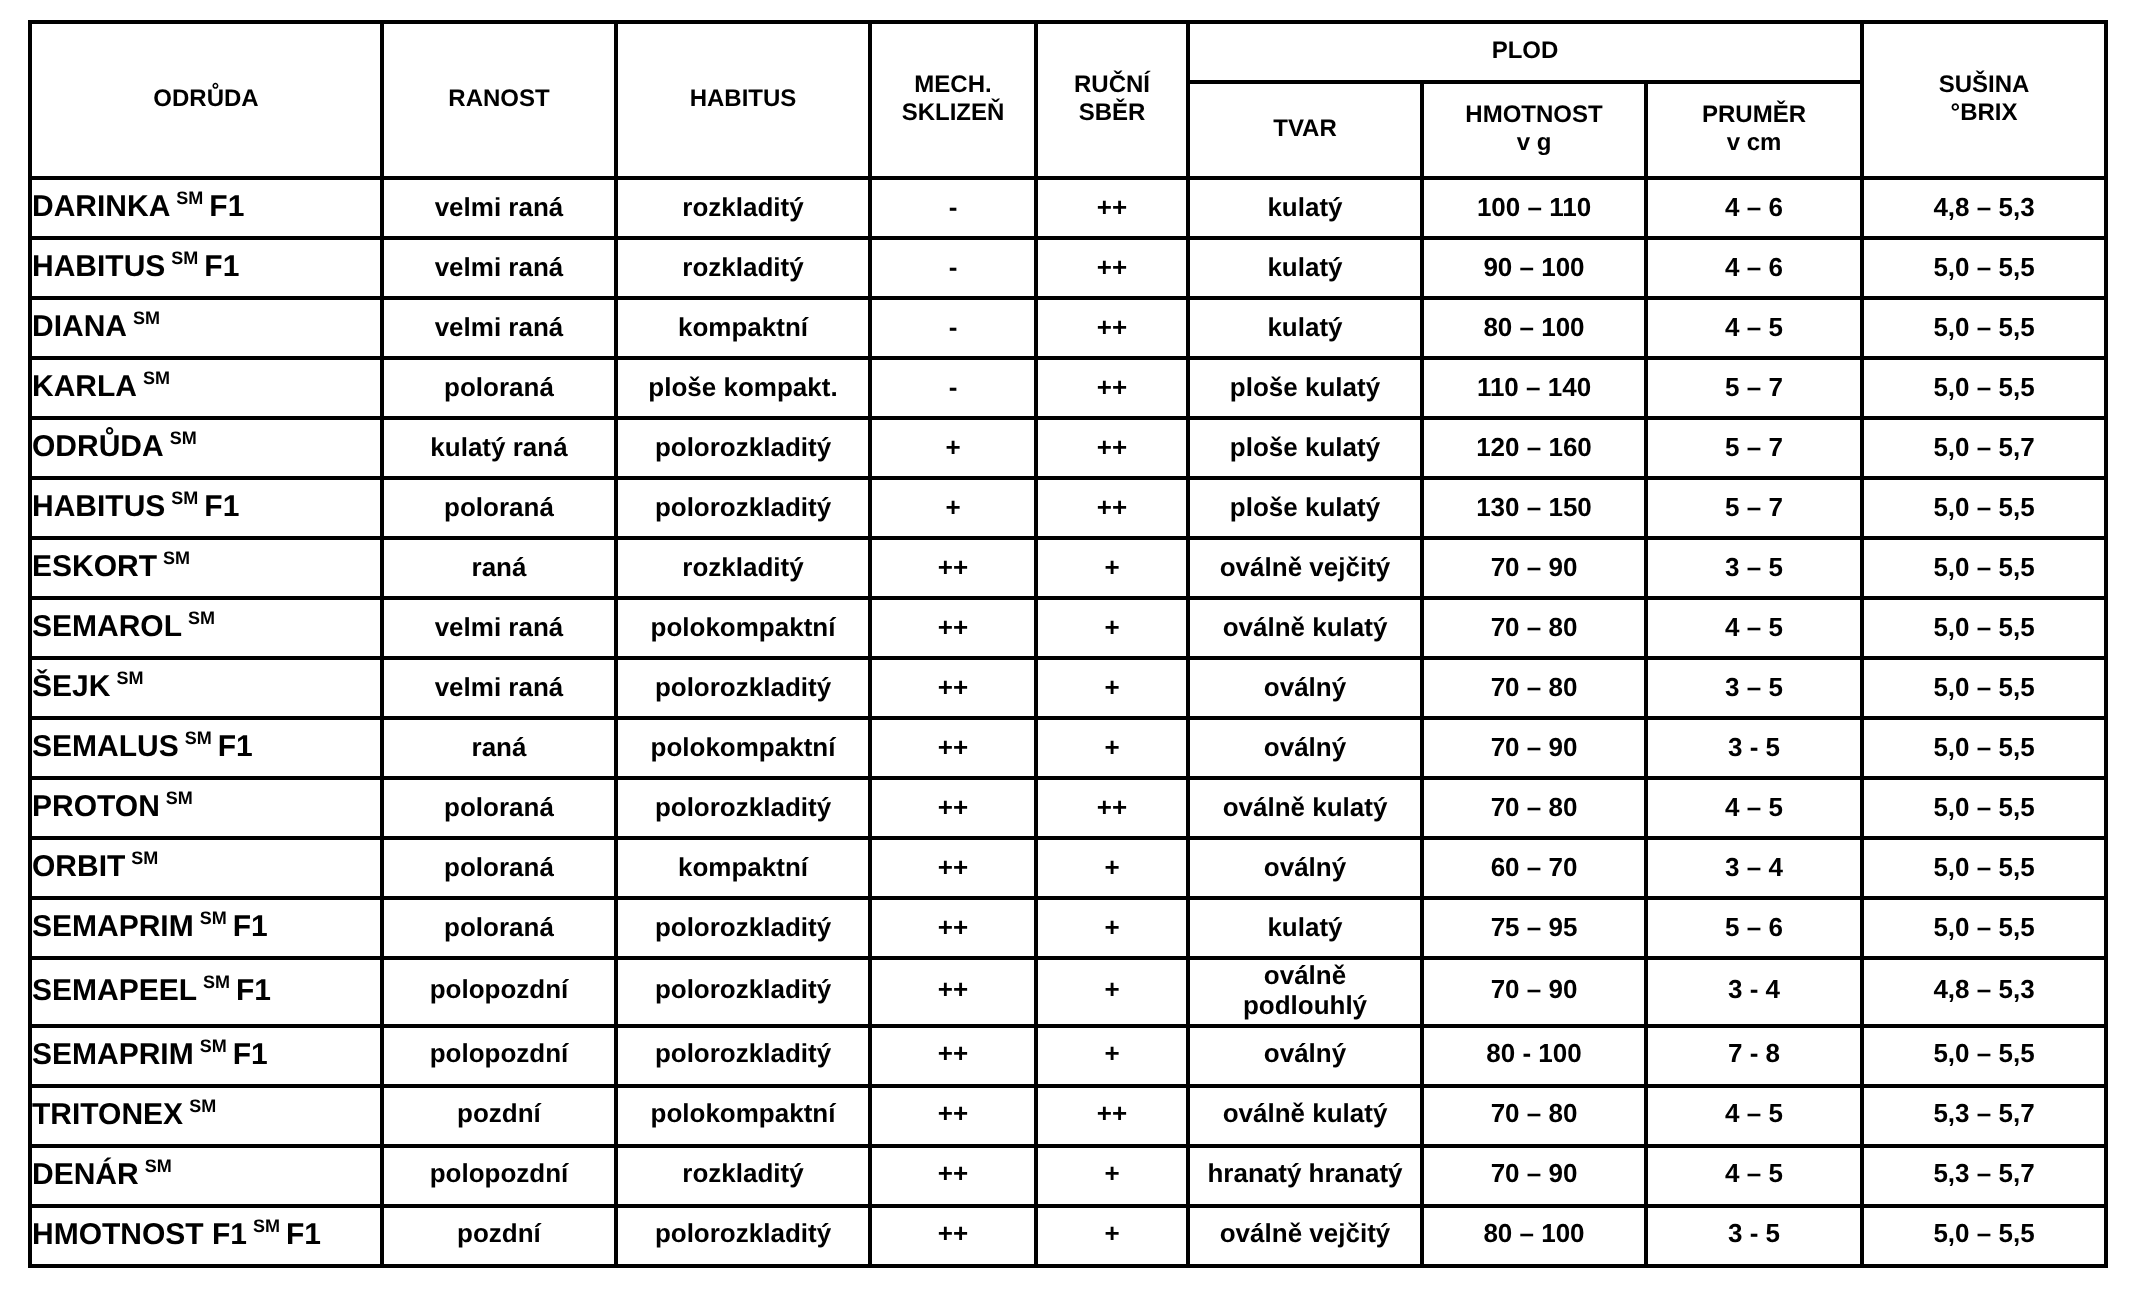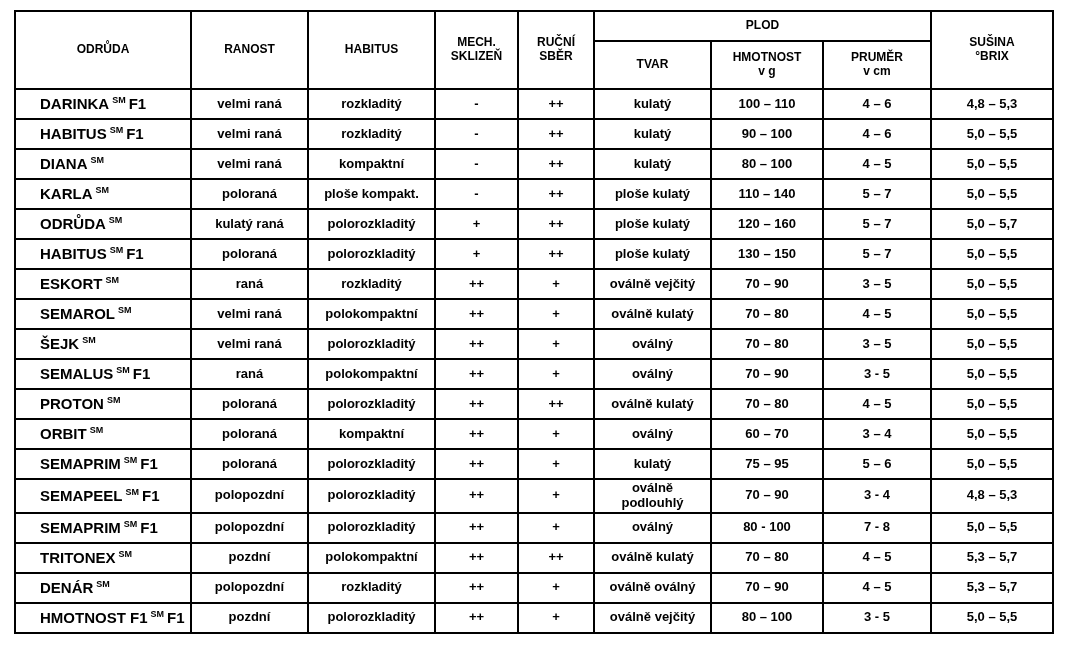--- a/index.html
+++ b/index.html
@@ -24,21 +24,21 @@
     vertical-align: middle;
     padding: 1px 2px;
   }
   thead th { font-size: 12px; line-height: 1.15; white-space: pre-line; }
   tr.hdr-top { height: 30px; }
   tr.hdr-sub { height: 48px; }
   tbody tr { height: 30px; }
   tbody td { font-size: 13px; line-height: 1.15; white-space: pre-line; }
   td.name-cell {
     text-align: left;
-    padding-left: 24px;
+    padding-left: 0;
     font-size: 15px;
     white-space: nowrap;
   }
   td.name-cell sup.tm {
     font-size: 9px;
     font-weight: bold;
     vertical-align: super;
     line-height: 0;
     margin-left: 3px;
   }
@@ -258,21 +258,21 @@
           <td>70 – 80</td>
           <td>4 – 5</td>
           <td>5,3 – 5,7</td>
         </tr>
         <tr>
           <td class="name-cell"><span>DENÁR</span><sup class="tm">SM</sup></td>
           <td>polopozdní</td>
           <td>rozkladitý</td>
           <td>++</td>
           <td>+</td>
-          <td>oválně oválný</td>
+          <td>hranatý hranatý</td>
           <td>70 – 90</td>
           <td>4 – 5</td>
           <td>5,3 – 5,7</td>
         </tr>
         <tr>
           <td class="name-cell"><span>HMOTNOST F1</span><sup class="tm">SM</sup><span class="sfx">F1</span></td>
           <td>pozdní</td>
           <td>polorozkladitý</td>
           <td>++</td>
           <td>+</td>

